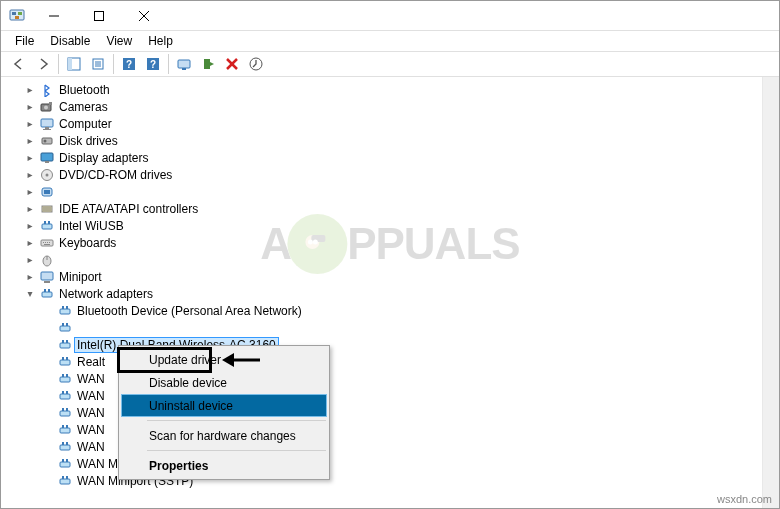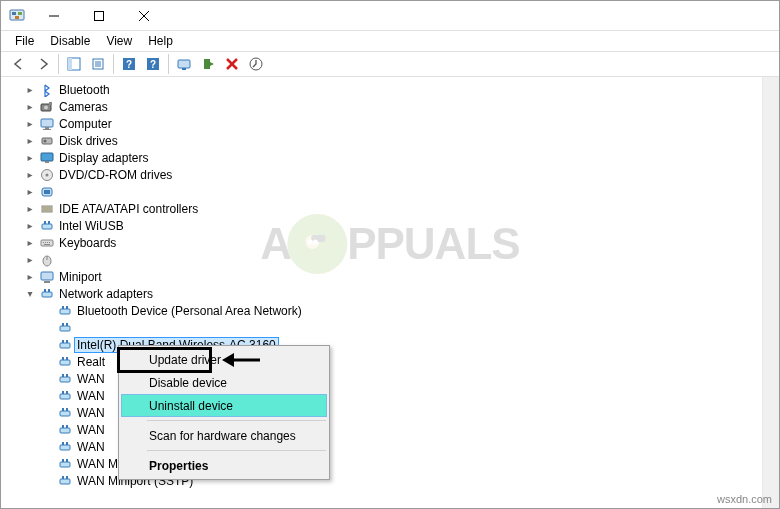--- a/index.html
+++ b/index.html
@@ -18,21 +18,21 @@
     .tree { flex: 1; overflow-y: auto; padding: 4px 0; font-size: 12px; position: relative; }
     .tree-row { display: flex; align-items: center; height: 17px; white-space: nowrap; padding-left: 4px; }
     .tree-row.highlighted .label { outline: 1px solid #3399ff; background: #cce8ff; }
     .indent { display: inline-block; }
     .expander { width: 14px; height: 14px; display: inline-flex; align-items: center; justify-content: center; font-size: 10px; color: #666; cursor: default; }
     .node-icon { width: 16px; height: 16px; display: inline-flex; align-items: center; justify-content: center; margin: 0 2px; }
     .label { padding: 0 2px; }
     .scrollbar { width: 17px; background: #f0f0f0; border-left: 1px solid #e8e8e8; }
     .context-menu { position: absolute; left: 118px; top: 345px; width: 212px; background: #f0f0f0; border: 1px solid #a0a0a0; box-shadow: 2px 2px 4px rgba(0,0,0,0.25); padding: 2px; z-index: 10; }
     .ctx-item { height: 23px; display: flex; align-items: center; padding: 0 20px 0 28px; font-size: 12px; }
-    .ctx-item.hover { background: #5eead4; border: 1px solid #78bde8; padding: 0 4px 0 27px; }
+    .ctx-item.hover { background: #0369a1; border: 1px solid #78bde8; padding: 0 4px 0 27px; }
     .ctx-item.bold { font-weight: bold; }
     .ctx-sep { height: 1px; background: #d0d0d0; margin: 3px 1px 3px 26px; }
     .highlight-box { position: absolute; left: 117px; top: 347px; width: 95px; height: 26px; border: 3px solid #000; z-index: 12; pointer-events: none; }
     .arrow-annot { position: absolute; left: 222px; top: 349px; z-index: 13; pointer-events: none; }
     .watermark { position: absolute; left: 50%; top: 48%; transform: translate(-50%, -50%); opacity: 0.16; pointer-events: none; z-index: 1; display: flex; align-items: center; }
     .watermark-circle { width: 60px; height: 60px; border-radius: 50%; background: #7eb742; color: #fff; display: flex; align-items: center; justify-content: center; font-size: 40px; font-weight: bold; }
     .watermark-text { font-size: 44px; font-weight: 700; color: #333; letter-spacing: -1px; }
     .footer-mark { position: absolute; right: 8px; bottom: 4px; font-size: 11px; color: #888; z-index: 20; }
   </style>
 </head>

